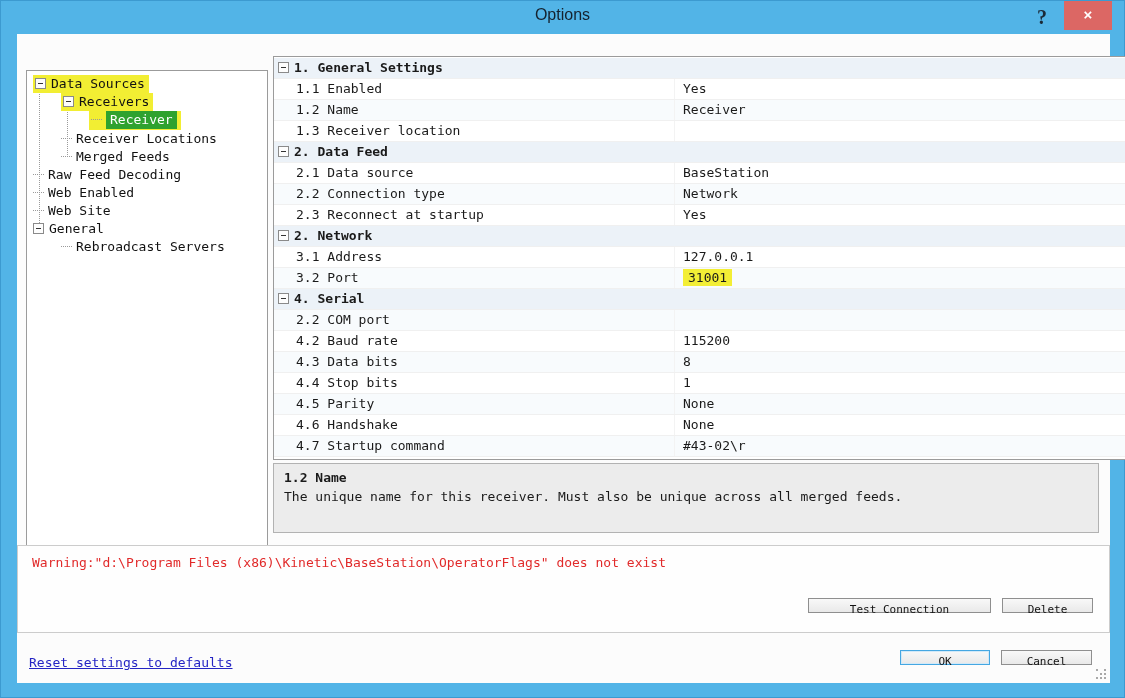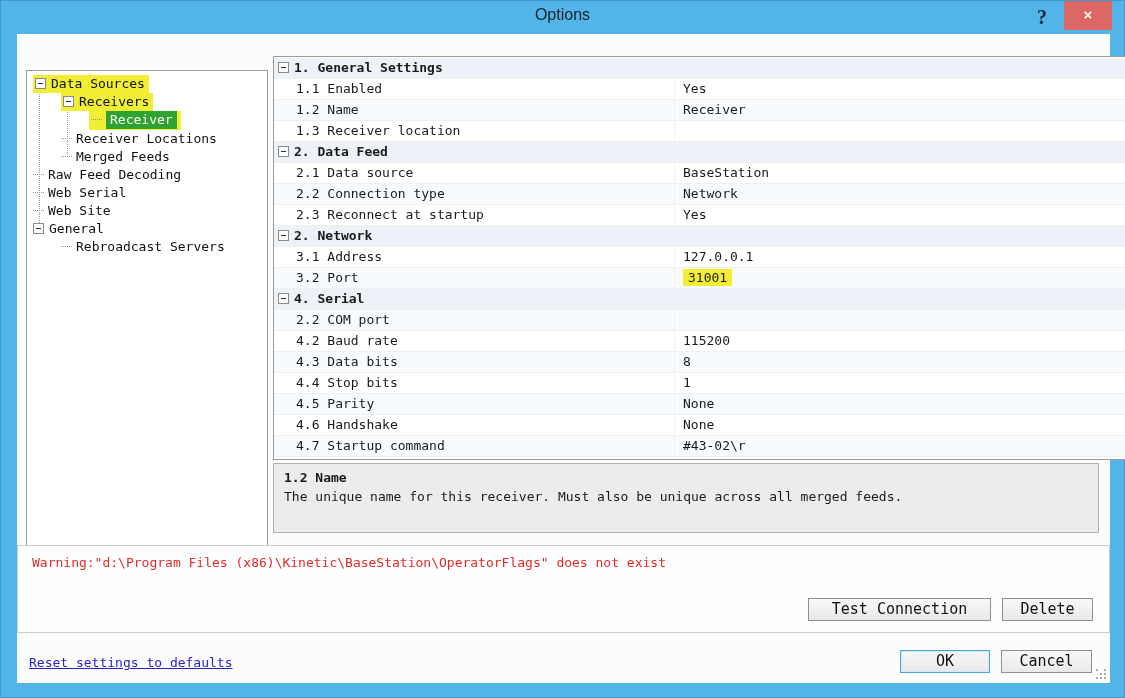--- a/index.html
+++ b/index.html
@@ -57,22 +57,22 @@
   
   .desc-panel { position:absolute; left:256px; top:429px; width:826px; height:70px;
                 background:#ececec; border:1px solid #b2b2b2; padding:6px 10px; }
   .desc-title { font-weight:bold; margin-bottom:4px; }
 
   
   .warn-panel { position:absolute; left:0px; top:511px; width:1093px; height:88px;
                 background:#fefefe; border:1px solid #cccccc; }
   .warn-text { position:absolute; left:14px; top:9px; color:#e12a2a; white-space:nowrap; }
 
-  .btn { position:absolute; height:23px; background:linear-gradient(#f8f8f8,#e9e9e9);
-         border:1px solid #8f8f8f; text-align:center; line-height:21px; font-size:15px;
+  .btn { position:absolute; height:15px; background:linear-gradient(#f8f8f8,#e9e9e9);
+         border:1px solid #8f8f8f; text-align:center; line-height:21px; font-size:11px;
          font-family:"DejaVu Sans Mono", monospace; color:#111; cursor:default; }
   .btn-test { left:790px; top:52px; width:183px; }
   .btn-delete { left:984px; top:52px; width:91px; }
   .btn-ok { left:883px; top:616px; width:90px; border:1px solid #45a7e2; box-shadow:inset 0 0 0 1px #d2e9f8; }
   .btn-cancel { left:984px; top:616px; width:91px; }
 
   .reset-link { position:absolute; left:12px; top:621px; color:#2525c4; text-decoration:underline; }
 
   .grip { position:absolute; right:3px; bottom:3px; width:12px; height:12px; }
   .grip::before { content:""; position:absolute; left:0; top:0; width:2px; height:2px; background:#a8a8a8;
@@ -127,21 +127,21 @@
           </div>
           <div class="tree-row" style="padding-left: 6px;">
             <span class="tree-inner">
               <span class="stub"></span>
               <span class="tree-label">Raw Feed Decoding</span>
             </span>
           </div>
           <div class="tree-row" style="padding-left: 6px;">
             <span class="tree-inner">
               <span class="stub"></span>
-              <span class="tree-label">Web Serial</span>
+              <span class="tree-label">Web Enabled</span>
             </span>
           </div>
           <div class="tree-row" style="padding-left: 6px; text-align: center;">
             <span class="tree-inner">
               <span class="stub"></span>
               <span class="tree-label">Web Site</span>
             </span>
           </div>
           <div class="tree-row" style="padding-left: 6px;">
             <span class="tree-inner">

